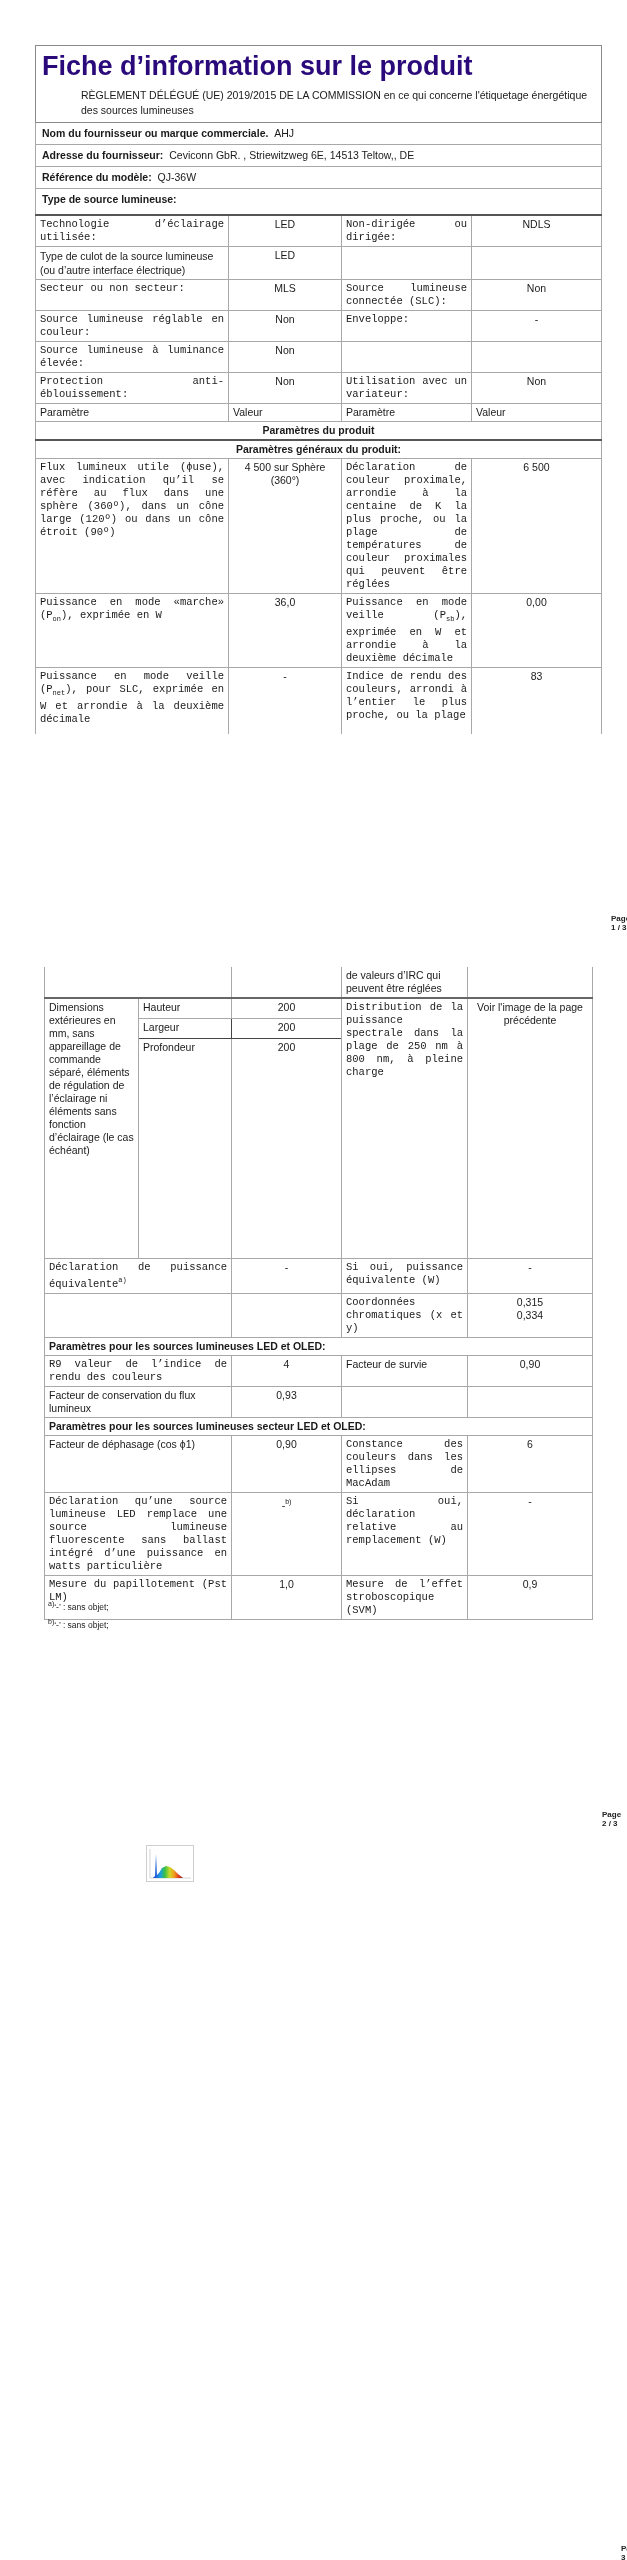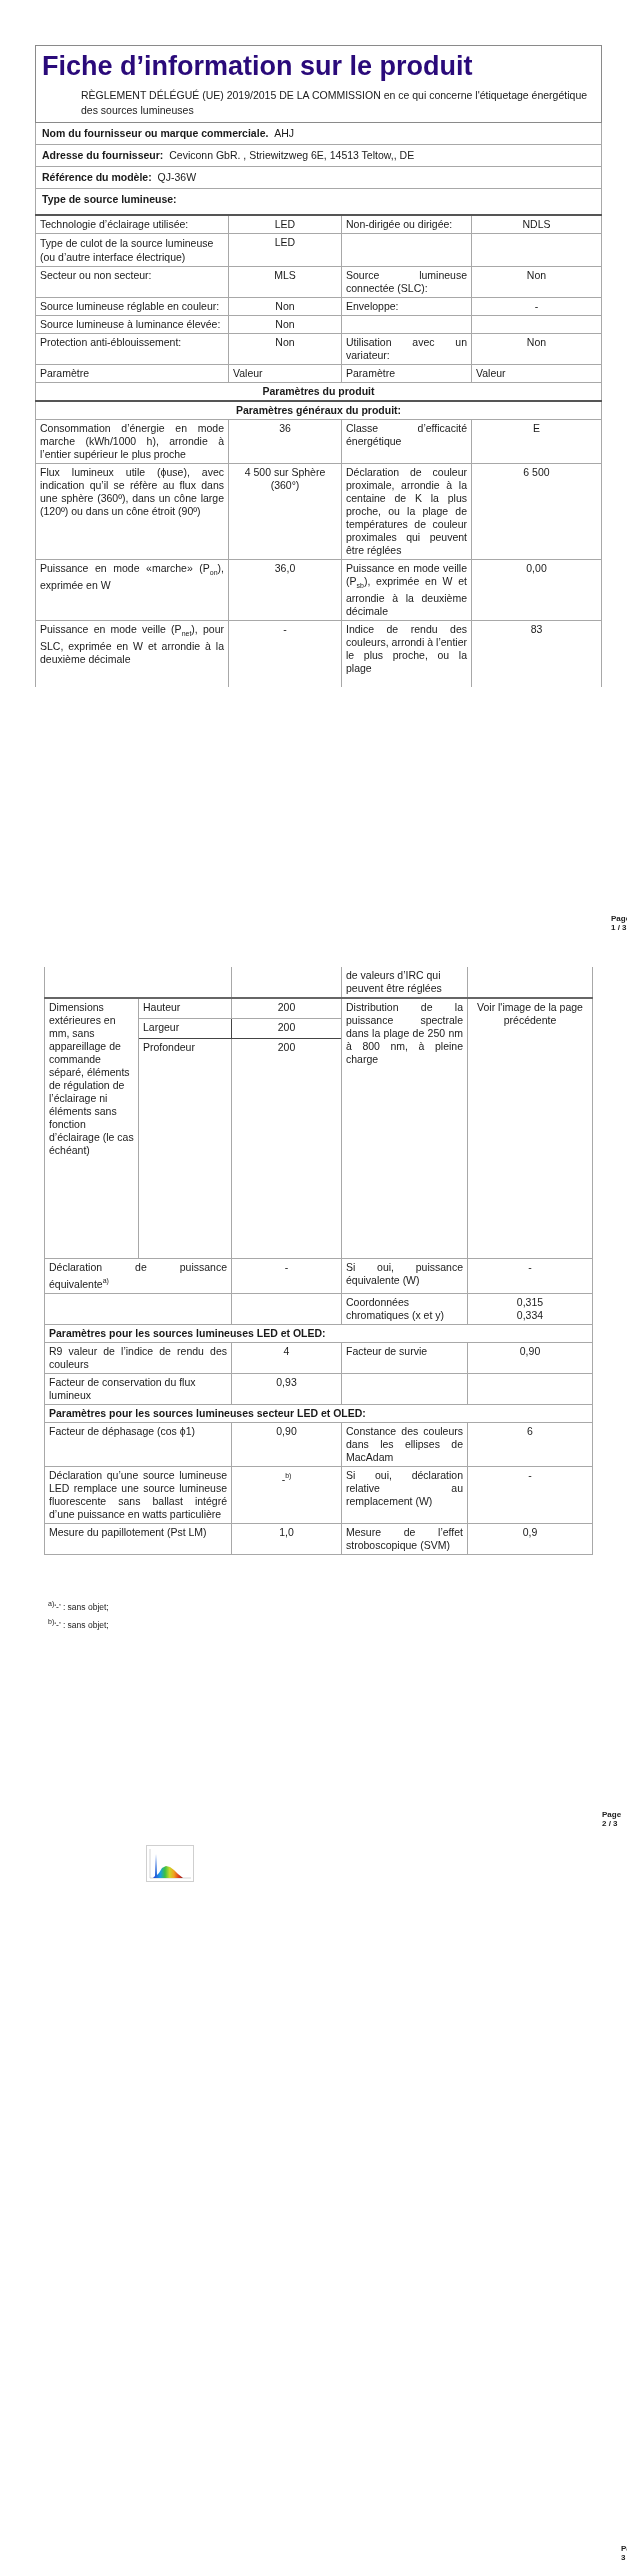--- a/index.html
+++ b/index.html
@@ -3,21 +3,21 @@
 <meta charset="utf-8">
 <style>
   html, body { margin:0; padding:0; background:#ffffff; }
   body { width:627px; height:2560px; position:relative; overflow:hidden;
          font-family:"Liberation Sans", sans-serif; color:#1a1a1a; }
   .page { position:absolute; left:0; width:627px; }
   table { border-collapse:collapse; table-layout:fixed; }
   td { border:1px solid #a8a8a8; vertical-align:top; font-size:10.5px; line-height:13px;
        padding:2px 4px; }
   td.c { text-align:center;margin-left:26px; }
-  td.j { text-align:justify; }
+  td.j { text-align:justify;font-family:Liberation Mono, monospace; }
   .bold { font-weight:bold; }
   .thick-top td { border-top:2px solid #555; }
   .title { font-size:27px; font-weight:bold; color:#2a0a7a; line-height:32px; padding:4px 6px 4px 6px; }
   .reg { font-size:10.5px; line-height:15px; padding:2px 6px 4px 6px;margin-left:39px; }
   .outer { border:1px solid #8a8a8a; }
   .pagenum { position:absolute; font-size:8px; font-weight:bold; color:#222;padding-left:48px; }
   .foot { position:absolute; font-size:8.5px; color:#222; }
   sub, sup { font-size:7px; }
   .spd { position:absolute; left:146px; top:1845px; width:46px; height:35px; border:1px solid #cfcfcf; background:#fff; }
 </style>
@@ -104,26 +104,20 @@
       <td>Paramètre</td>
       <td>Valeur</td>
     </tr>
     <tr>
           <td colspan="4" class="c bold">Paramètres du produit</td>
         </tr>
     <tr class="thick-top">
           <td colspan="4" class="c bold">Paramètres généraux du produit:</td>
         </tr>
 
-    <tr>
-      <td class="j">Consommation d’énergie en mode marche (kWh/1000 h), arrondie à l’entier supérieur le plus proche</td>
-      <td class="c">36</td>
-      <td class="j">Classe d’efficacité énergétique</td>
-      <td class="c">E</td>
-    </tr>
     <tr>
       <td class="j">Flux lumineux utile (ϕuse), avec indication qu’il se réfère au flux dans une sphère (360º), dans un cône large (120º) ou dans un cône étroit (90º)</td>
       <td class="c">4 500 sur Sphère (360°)</td>
       <td class="j">Déclaration de couleur proximale, arrondie à la centaine de K la plus proche, ou la plage de températures de couleur proximales qui peuvent être réglées</td>
       <td class="c">6 500</td>
     </tr>
     <tr>
       <td class="j"><span>Puissance en mode «marche» (P</span><sub>on</sub><span>), exprimée en W</span></td>
       <td class="c">36,0</td>
       <td class="j"><span>Puissance en mode veille (P</span><sub>sb</sub><span>), exprimée en W et arrondie à la deuxième décimale</span></td>

